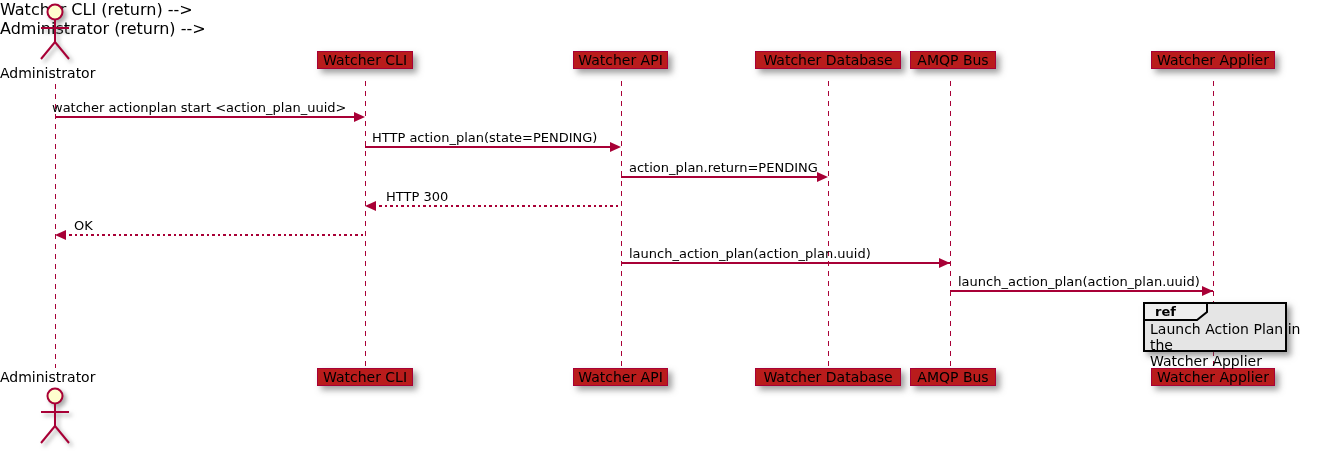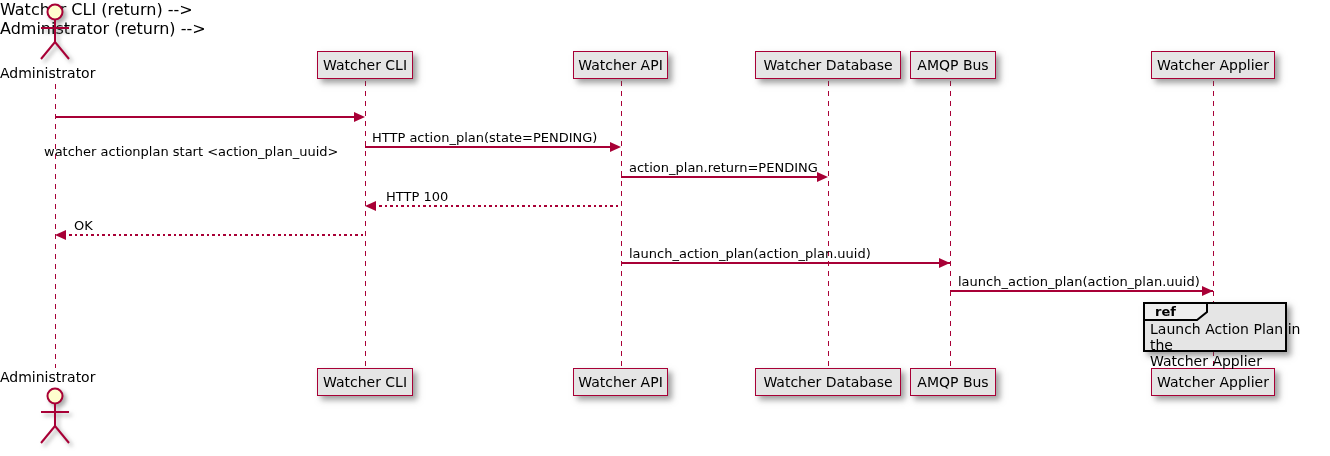--- a/index.html
+++ b/index.html
@@ -8,22 +8,22 @@
     font-family:"DejaVu Sans", sans-serif;color:#000;overflow:hidden;
   }
   
   .lifeline{
     position:absolute;width:1px;
     background:repeating-linear-gradient(to bottom,#A80036 0 5px,transparent 5px 10px);
     z-index:1;
   }
   
   .participant{
-    position:absolute;height:28px;box-sizing:border-box;
-    background:#e5e5e5;border:1.5px solid #A80036;
+    position:absolute;height:18px;box-sizing:border-box;
+    background:#b91c1c;border:1.5px solid #A80036;
     box-shadow:4px 4px 6px rgba(80,80,80,0.55);
     display:flex;align-items:center;justify-content:center;
     font-size:14px;white-space:nowrap;z-index:2;
   }
   
   .actor-figure{position:absolute;z-index:2;filter:drop-shadow(3px 3px 2px rgba(100,100,100,0.55));}
   .actor-label{
     position:absolute;width:112px;text-align:left;font-size:14px;
     white-space:nowrap;z-index:2;
   }
@@ -122,42 +122,42 @@
     </div>
   <div class="participant" style="left:910px;top:368px;width:86px;">
       <span>AMQP Bus</span>
     </div>
   <div class="participant" style="left:1151px;top:368px;width:124px;">
       <span>Watcher Applier</span>
     </div>
 
   
   <div>
-    <div class="msg-label" style="left:44px;top:100px;margin-top:44px;">watcher actionplan start &lt;action_plan_uuid&gt;</div>
+    <div class="msg-label" style="left:52px;top:100px;">watcher actionplan start &lt;action_plan_uuid&gt;</div>
     <div class="msg-line" style="left:55px;top:116px;width:300px;"></div>
     <div class="arrow-right" style="left:354px;top:112px;"></div>
   </div>
 
   
   <div>
     <div class="msg-label" style="left:372px;top:130px;">HTTP action_plan(state=PENDING)</div>
     <div class="msg-line" style="left:365px;top:146px;width:246px;"></div>
     <div class="arrow-right" style="left:610px;top:142px;"></div>
   </div>
 
   
   <div>
     <div class="msg-label" style="left:629px;top:160px;">action_plan.return=PENDING</div>
     <div class="msg-line" style="left:621px;top:176px;width:197px;"></div>
     <div class="arrow-right" style="left:817px;top:172px;"></div>
   </div>
 
    Watcher CLI (return) --&gt;
   <div>
-    <div class="msg-label" style="left:386px;top:189px;">HTTP 100</div>
+    <div class="msg-label" style="left:386px;top:189px;">HTTP 300</div>
     <div class="msg-line dotted" style="left:374px;top:205px;width:247px;"></div>
     <div class="arrow-left" style="left:365px;top:201px;"></div>
   </div>
 
    Administrator (return) --&gt;
   <div>
     <div class="msg-label" style="left:74px;top:218px;">OK</div>
     <div class="msg-line dotted" style="left:64px;top:234px;width:301px;"></div>
     <div class="arrow-left" style="left:55px;top:230px;"></div>
   </div>

